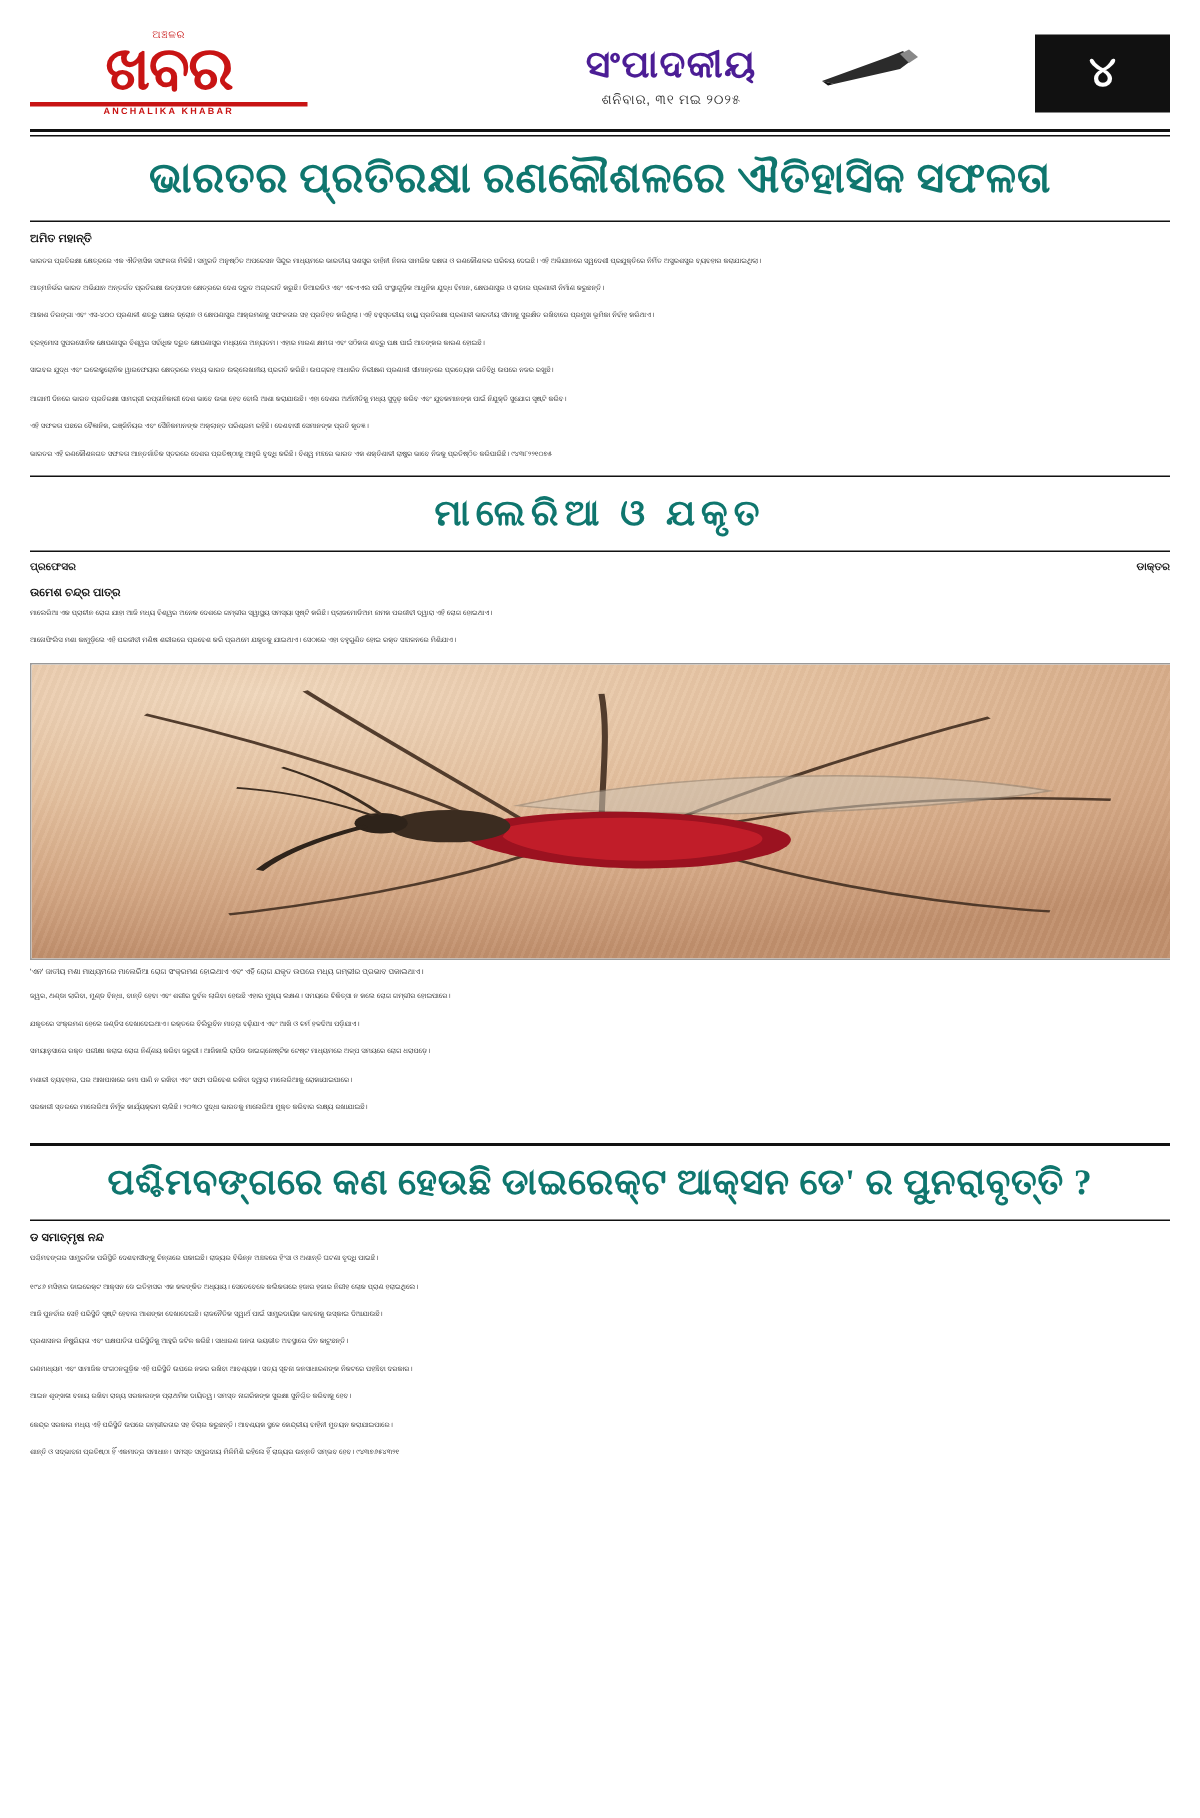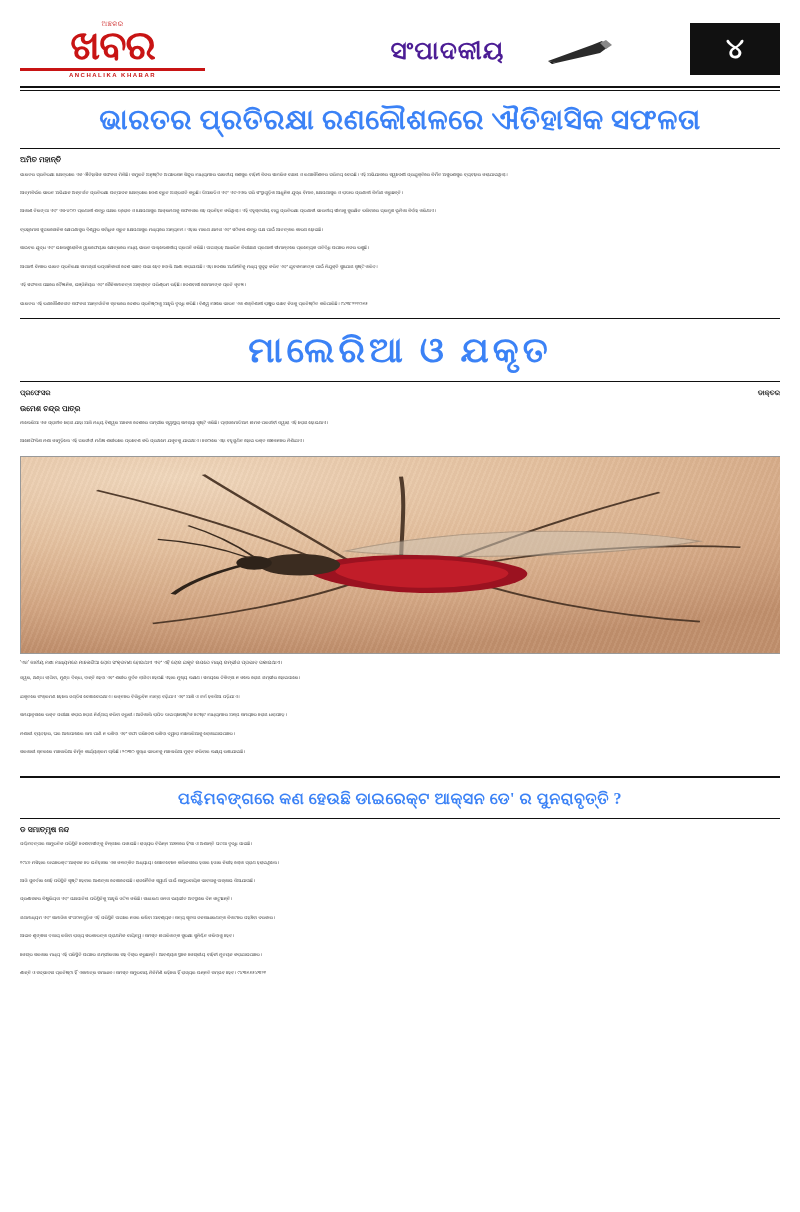--- a/index.html
+++ b/index.html
@@ -87,25 +87,25 @@
   }
   .rule-thick{height:2px;background:#111;margin-top:6px;}
   .rule-thin{height:1px;background:#111;margin-top:2px;}
 
   
   .headline{
     font-family:"Liberation Serif", serif;
     font-weight:bold;
     text-align:center;
     letter-spacing:.5px;
-    color:#3b82f6;
+    color:#0f766e;
   }
   .h1{font-size:28px;padding:11px 0 9px 0;}
-  .h2{font-size:35px;padding:10px 0 8px 0;letter-spacing:4px;}
-  .h3{font-size:16px;padding:10px 0 8px 0;}
+  .h2{font-size:24px;padding:10px 0 8px 0;letter-spacing:4px;}
+  .h3{font-size:24px;padding:10px 0 8px 0;}
 
   
   .article{margin-top:2px;}
   .cols{
     display:flex;
     gap:8px;
     flex-direction:column;
   }
   .col{
     flex:1;
@@ -168,20 +168,21 @@
 
     <div class="logo-block">
       <div class="logo-top">ଅଞ୍ଚଳର</div>
       <div class="logo-main">ଖବର</div>
       <div class="logo-rule"></div>
       <div class="logo-sub">ANCHALIKA KHABAR</div>
     </div>
 
     <div class="center-head">
       <div class="center-title">ସଂପାଦକୀୟ</div>
+      <div class="center-date">ଶନିବାର, ୩୧ ମଇ ୨୦୨୫</div>
       <svg class="pen-icon" viewBox="0 0 72 26">
         <path d="M2 22 L46 6 L56 2 L62 8 L54 14 L10 24 Z" fill="#2b2b2b"></path>
         <path d="M54 4 L60 10 L66 6 L60 1 Z" fill="#888"></path>
         <path d="M2 22 L10 24 L6 25 Z" fill="#111"></path>
       </svg>
     </div>
 
     <div class="page-num-box">୪</div>
   </div>
 

